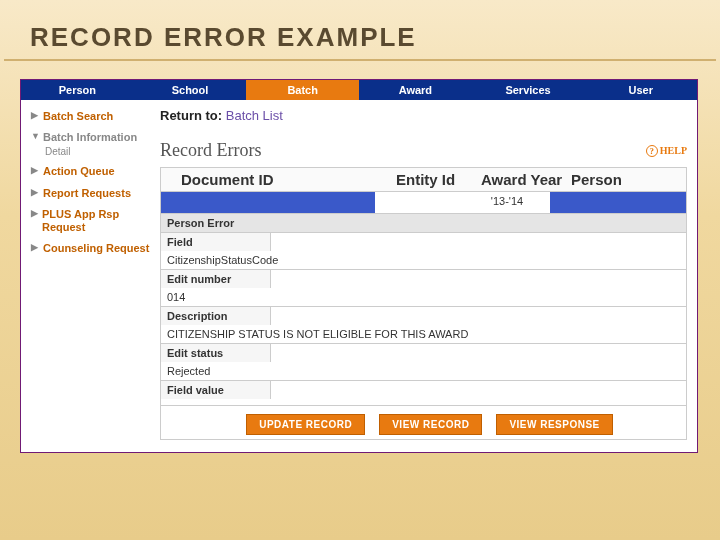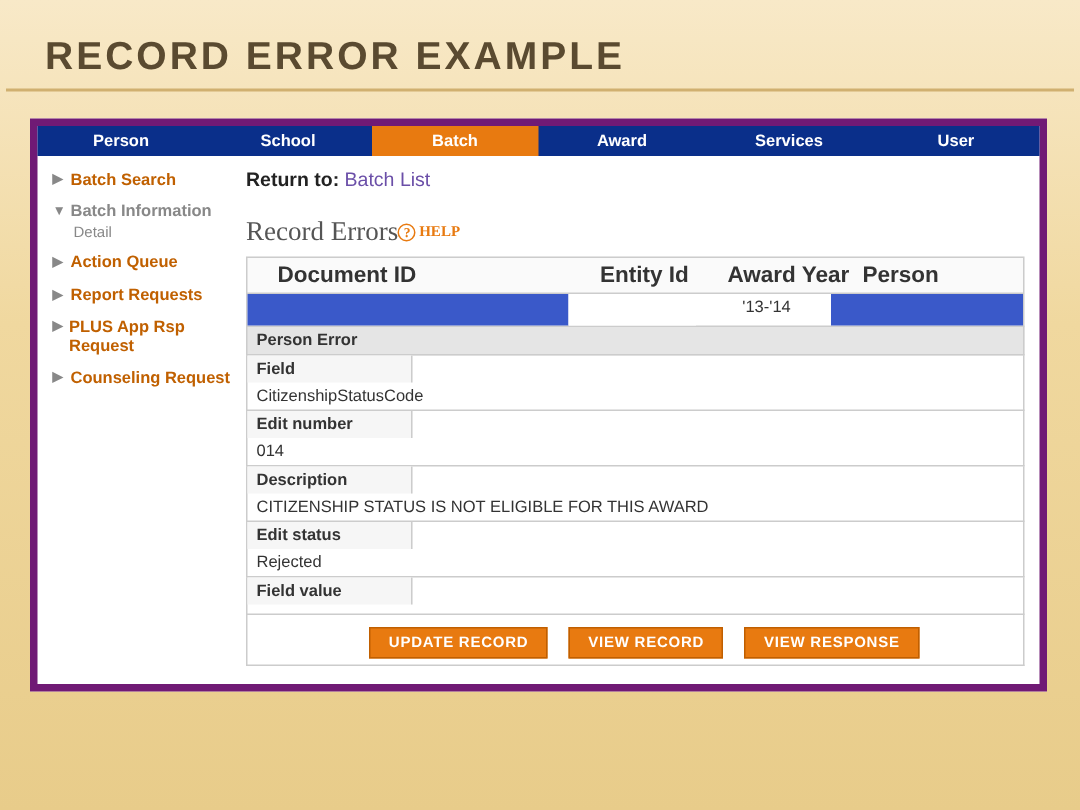--- a/index.html
+++ b/index.html
@@ -16,21 +16,21 @@
     font-weight: bold;
     color: #5a4a30;
     letter-spacing: 2px;
     padding: 22px 0 6px 26px;
     border-bottom: 2px solid #d0b070;
     margin: 0 4px 18px 4px;
   }
   .app-panel {
     background: #fff;
     margin: 0 20px 0 20px;
-    border: 5px solid #701a75;
+    border: 1px solid #701a75;
     font-size: 11px;
     color: #333;
     width: 678px;
   }
   .topnav {
     display: flex;
     background: #0a2f8a;
     color: #fff;
     font-weight: bold;
     height: 20px;
@@ -75,20 +75,21 @@
     padding: 8px 10px 12px 4px;
   }
   .return-line { font-size: 13px; margin-bottom: 17px; }
   .return-line b { color: #222; }
   .return-line .link { color: #6b4fa8; }
   .page-heading {
     font-family: Georgia, serif;
     font-size: 18px;
     color: #555;
     display: flex;
+    justify-content: space-between;
     align-items: center;
     margin-bottom: 6px;
   }
   .help { font-size: 10px; color: #e87a10; font-weight: bold; display: flex; align-items: center; gap: 2px; }
   .help .qmark { display:inline-block; width:12px; height:12px; border:1px solid #e87a10; border-radius:50%; font-size:9px; line-height:10px; text-align:center; }
   .hdr-row {
     display: flex;
     font-weight: bold;
     font-size: 15px;
     padding: 3px 20px;

